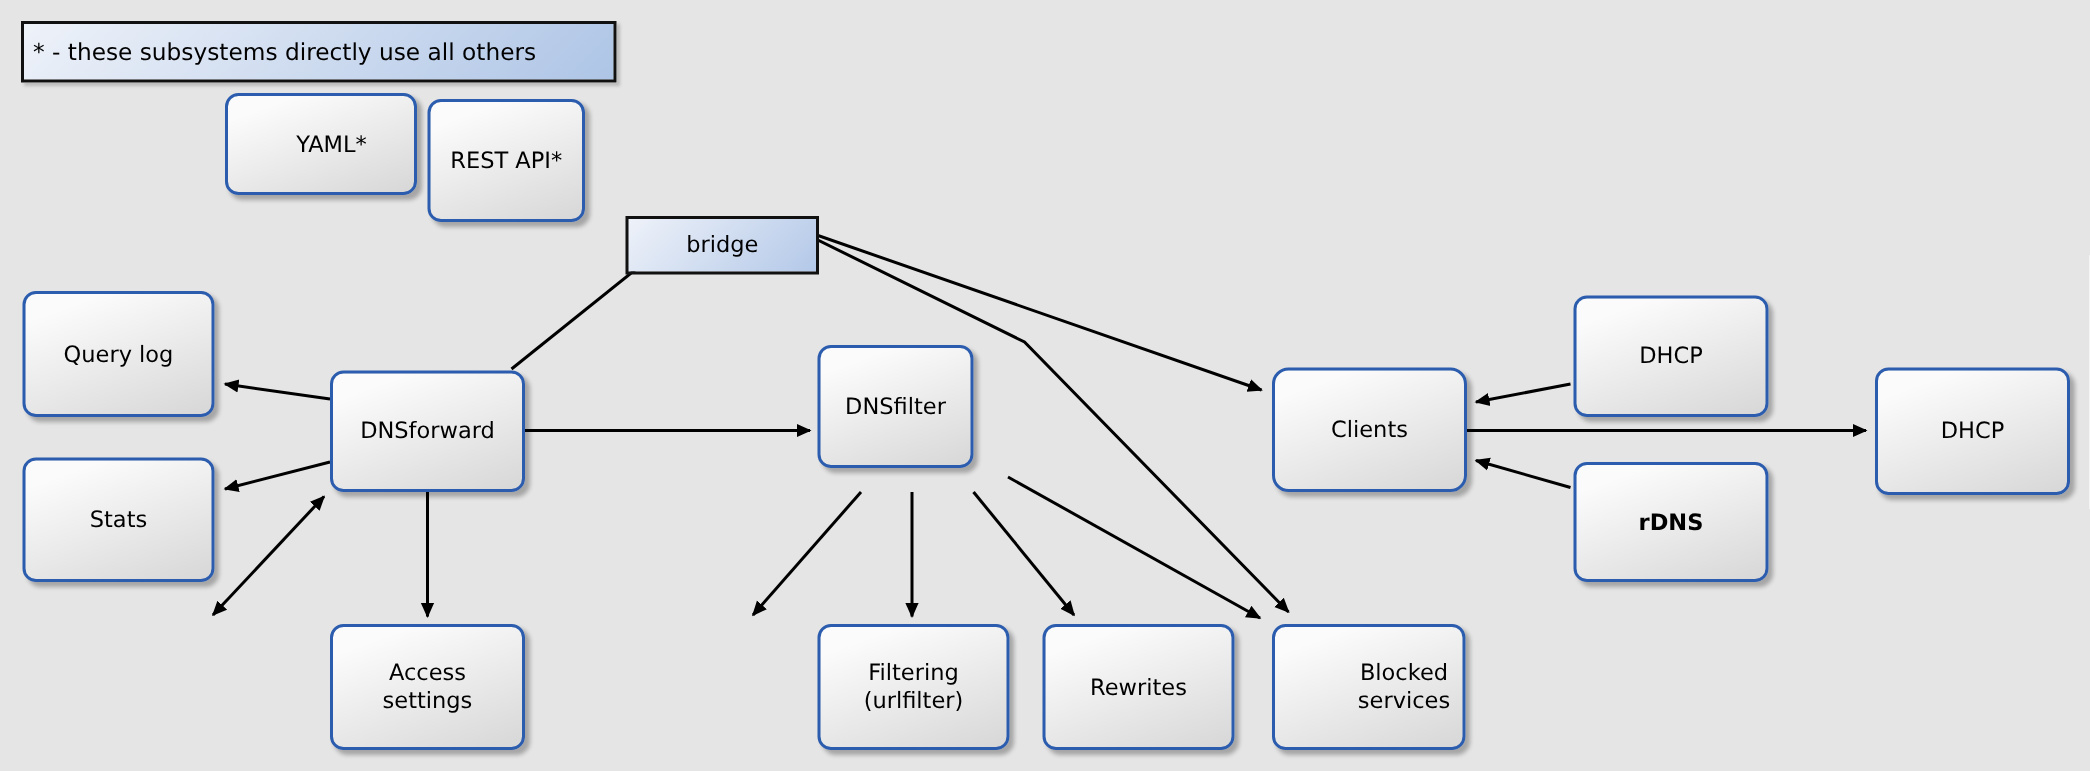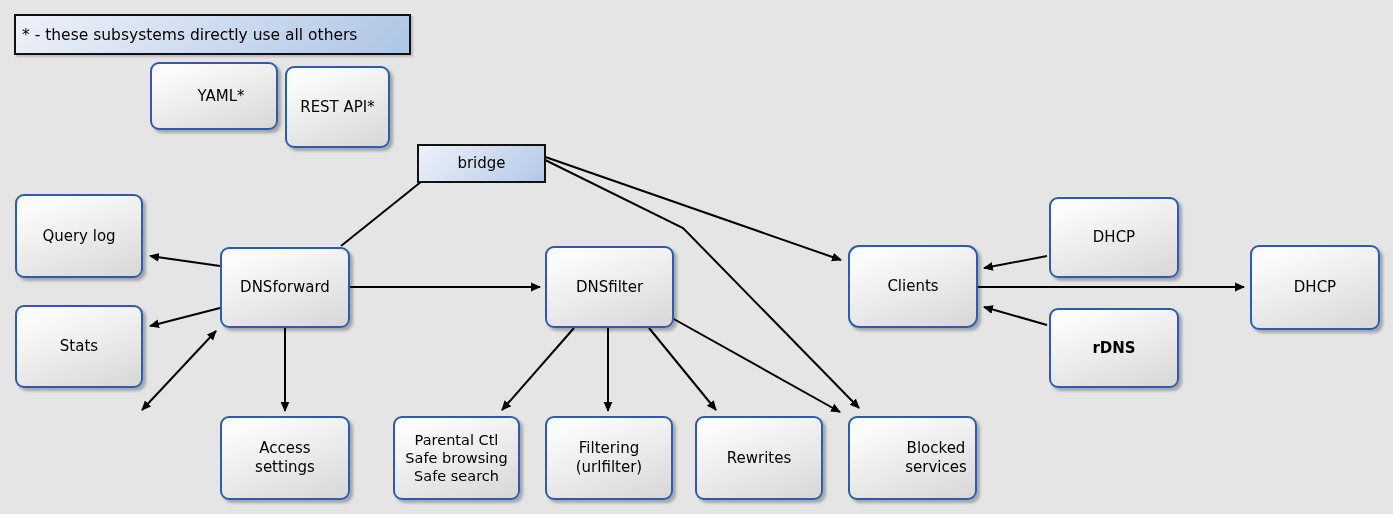--- a/index.html
+++ b/index.html
@@ -103,25 +103,22 @@
   <div class="node" style="left:15px; top:194px; width:128px; height:84px;">Query log</div>
 
   <div class="node" style="left:15px; top:305px; width:128px; height:83px;">Stats</div>
 
 
   <div class="node" style="left:220px; top:247px; width:130px; height:81px;">DNSforward</div>
 
   <div class="node" style="left:220px; top:416px; width:130px; height:84px;">Access
 settings</div>
 
-  <div class="node" style="left:545px; top:246px; width:129px; height:82px;">DNSfilter</div>
+  <div class="node" style="left:545px; top:230px; width:104px; height:82px;">DNSfilter</div>
 
-  <div class="node" style="left:393px; top:416px; width:127px; height:84px; font-size:14.5px;">Parental Ctl
-Safe browsing
-Safe search</div>
 
   <div class="node" style="left:695px; top:416px; width:128px; height:84px;">Rewrites</div>
 
   <div class="node" style="left:545px; top:416px; width:128px; height:84px;">Filtering
 (urlfilter)</div>
 
   <div class="node" style="left:848px; top:416px; width:129px; height:84px;padding-left:47px;">Blocked
 services</div>
 
   <div class="node" style="left:848px; top:245px; width:130px; height:83px;border-radius:11px;">Clients</div>

